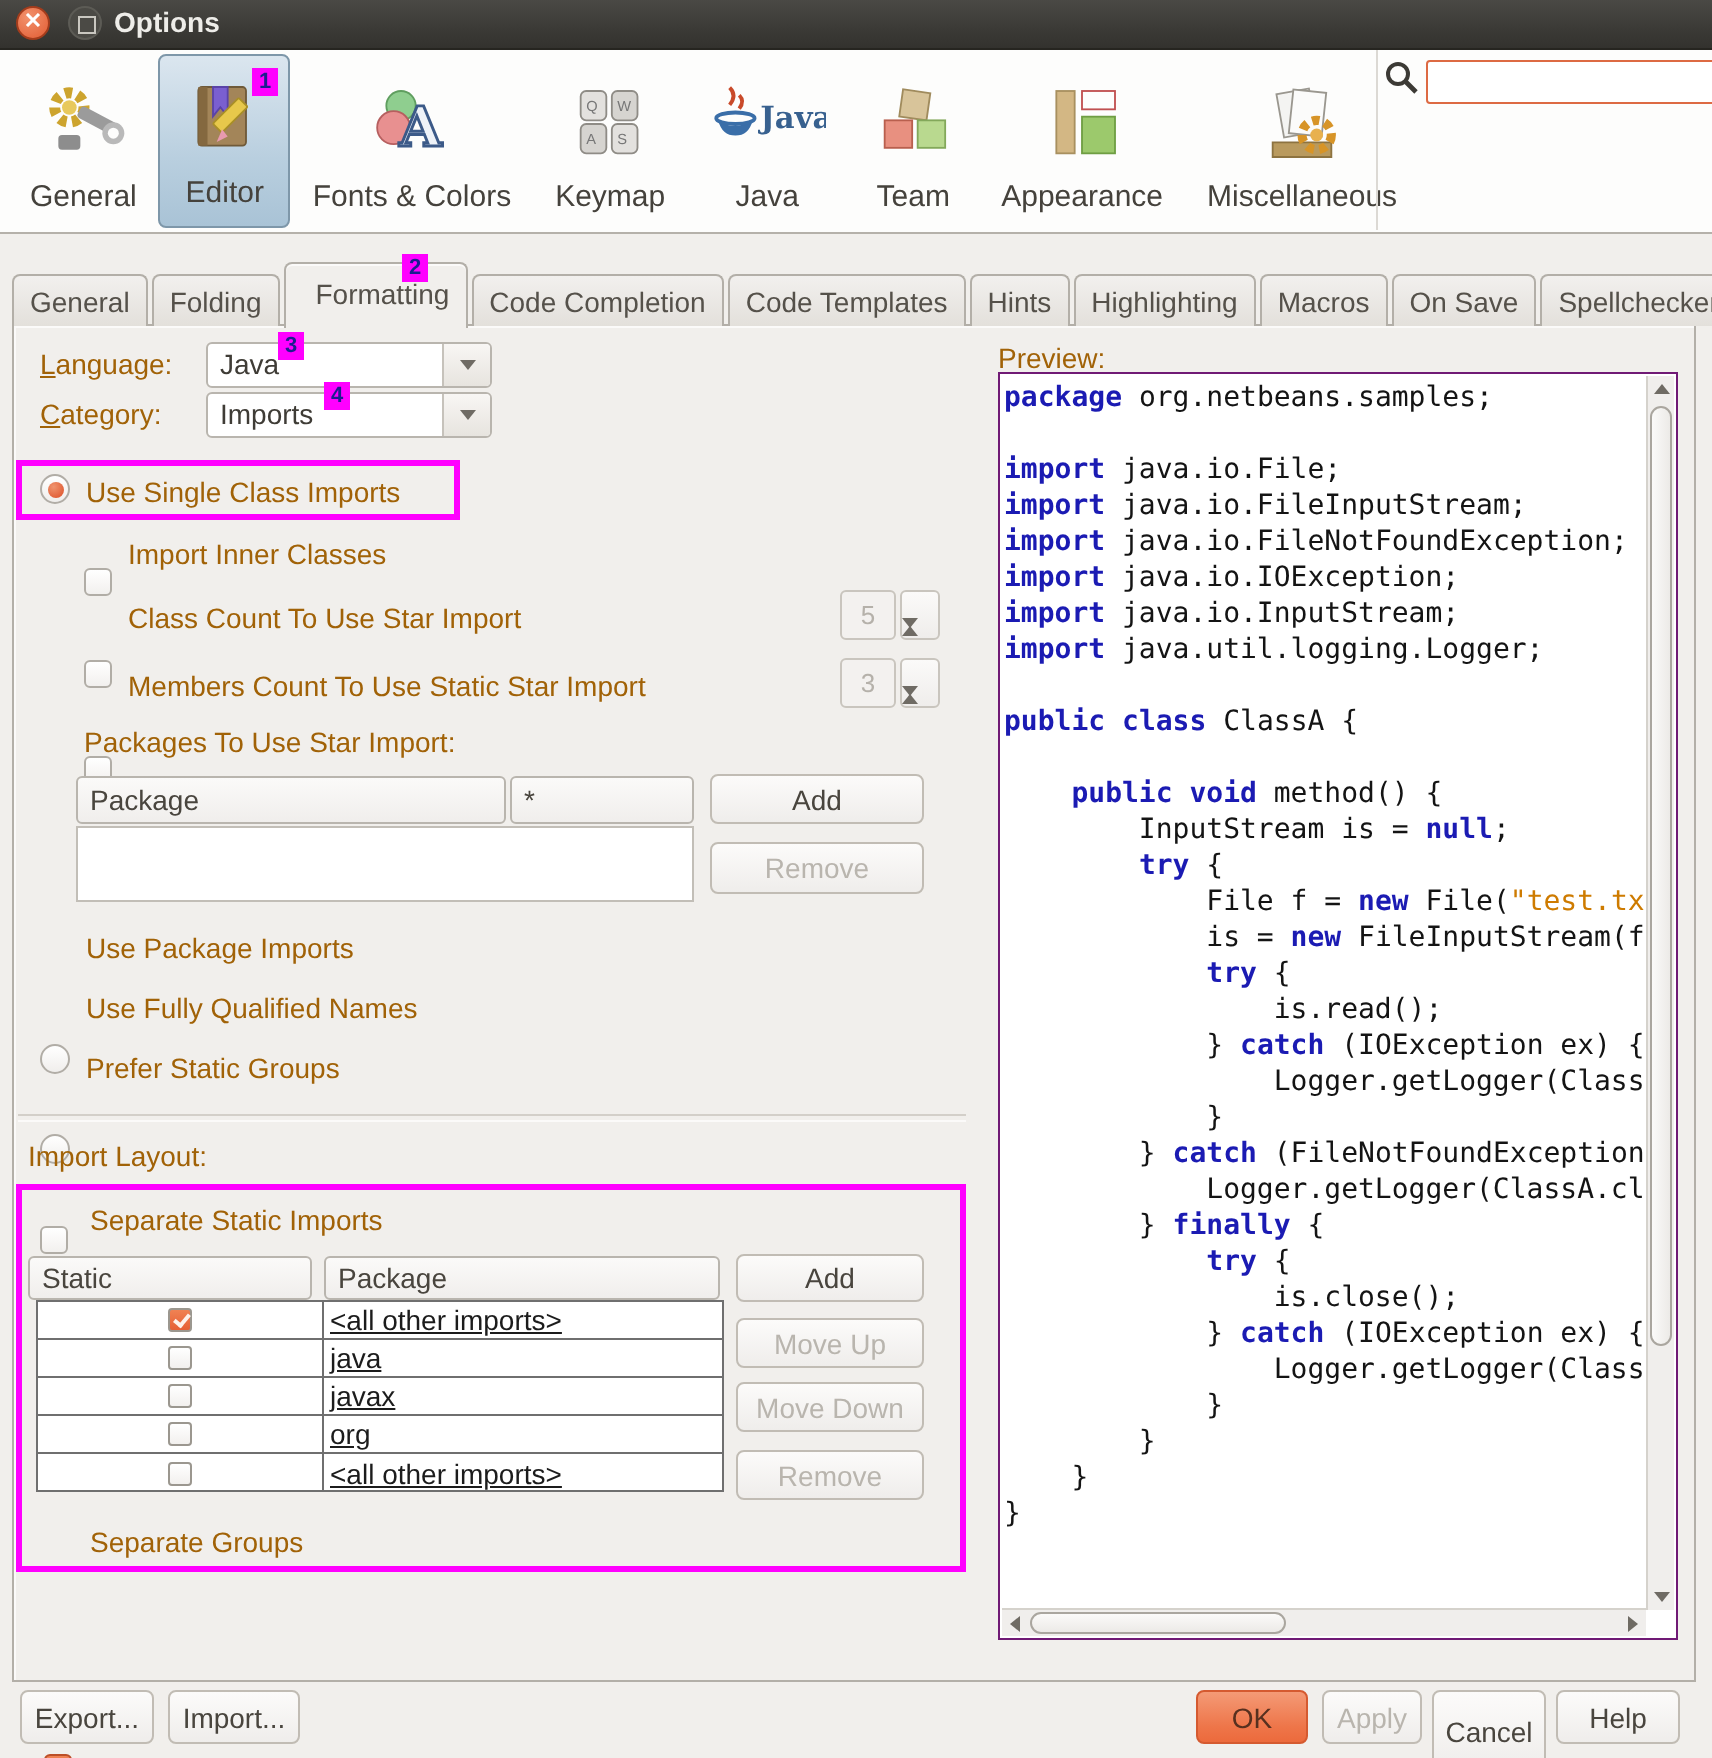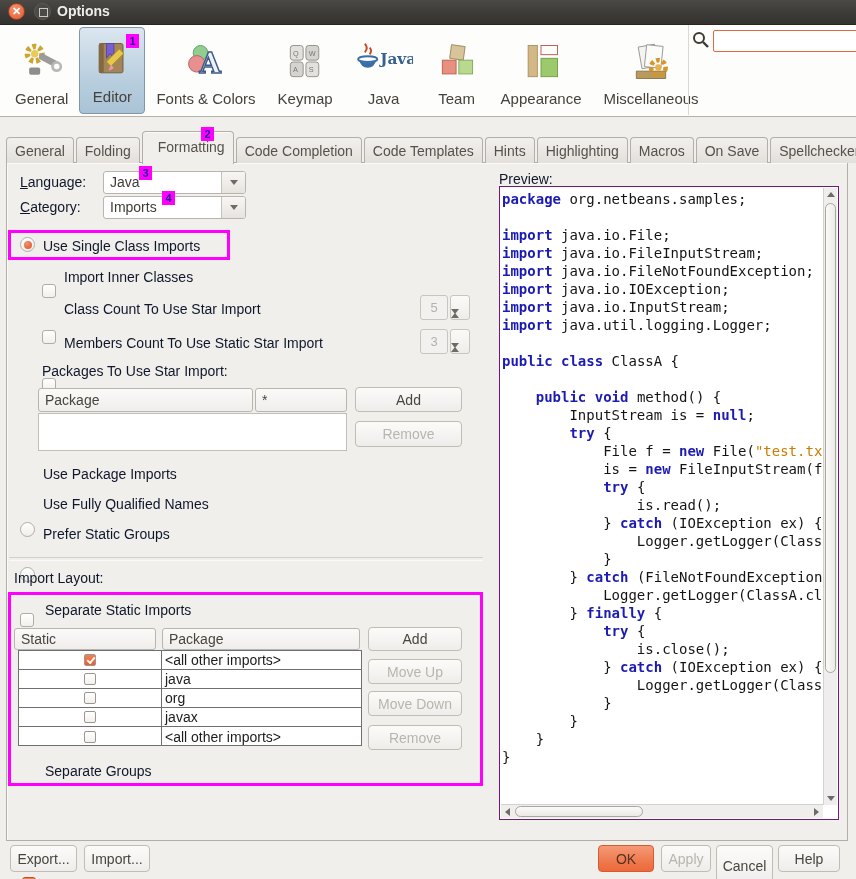--- a/index.html
+++ b/index.html
@@ -34,21 +34,21 @@
   .panelborder{left:6px;top:162px;width:842px;height:679px;background:#f1efec;
     border:1px solid #b3afa8;box-sizing:border-box;box-shadow:inset 1px 1px 0 #fbfaf9;}
   .tabstrip{left:6px;top:130px;height:33px;display:flex;align-items:flex-end;z-index:5;}
   .tab{height:26px;line-height:26px;padding:0 8px;font-size:14px;color:#55514a;white-space:nowrap;
     background:linear-gradient(#f2f0ee,#e3e0db);border:1px solid #b3afa8;border-bottom:none;
     border-radius:4px 4px 0 0;margin-right:2px;box-sizing:border-box;}
   .tab.active{height:33px;line-height:31px;background:#f1efec;position:relative;z-index:6;
     box-shadow:inset 0 1px 0 #fbfaf9;margin-bottom:-1px;padding-left:15px;}
 
   
-  .flabel{font-size:14px;color:#0f172a;white-space:nowrap;}
+  .flabel{font-size:14px;color:#a16207;white-space:nowrap;}
   .mn::first-letter{text-decoration:underline;}
   .btn{display:flex;align-items:center;justify-content:center;font-size:14px;color:#49453e;
     background:linear-gradient(#fcfbfa,#efedeb);border:1px solid #c1bcb4;border-radius:4px;
     box-sizing:border-box;white-space:nowrap;}
   .btn.disabled{color:#b9b5ae;}
   .btn.primary{background:linear-gradient(#f49a76,#ee7549 70%,#ec6a3c);border:1px solid #d55a30;color:#57301f;}
   .cb{width:14px;height:14px;background:linear-gradient(#fff,#f2f0ee);border:1px solid #b1ada6;
     border-radius:3px;box-sizing:border-box;position:relative;}
   .cb.checked{background:linear-gradient(#f08253,#e65f35);border-color:#bb4f28;}
   .cb.checked::after{content:"";position:absolute;left:3px;top:3px;width:7px;height:3.5px;
@@ -80,21 +80,21 @@
   .hdrbtn{background:linear-gradient(#fbfaf9,#f0eeec);border:1px solid #b9b5ae;border-radius:3px;
     font-size:14px;color:#49453e;padding-left:6px;display:flex;align-items:center;box-sizing:border-box;}
   .groove{height:2px;border-top:1px solid #d3cfc9;border-bottom:1px solid #fbfaf9;}
 
   
   .ltable{background:#fff;border:1px solid #6f6f6f;box-sizing:border-box;}
   .lrow{display:flex;height:19px;border-bottom:1px solid #6f6f6f;box-sizing:border-box;align-items:center;}
   .lrow:last-child{border-bottom:none;}
   .lrow .ccell{width:142px;display:flex;justify-content:center;border-right:1px solid #6f6f6f;
     align-self:stretch;align-items:center;}
-  .lrow .pcell{flex:1;font-size:14px;color:#1c1c1c;padding-left:3px;white-space:nowrap;overflow:hidden;}
+  .lrow .pcell{flex:1;font-size:14px;color:#1c1c1c;padding-left:3px;white-space:nowrap;overflow:hidden;text-decoration:underline;}
 
   
   .ann{border:3px solid #ff00ff;box-sizing:border-box;z-index:20;pointer-events:none;}
   .badge{width:13px;height:14px;background:#ff00ff;color:#1d1d8f;font-size:11px;font-weight:bold;
     text-align:center;line-height:14px;z-index:21;}
 
   
   .prevpanel{left:499px;top:186px;width:340px;height:634px;background:#fff;border:1px solid #989document4;
     border:1px solid #999democracy;} 
   .prevpanel{left:499px;top:186px;width:340px;height:634px;background:#fff;border:1px solid #701a75;box-sizing:border-box;}
@@ -319,27 +319,27 @@
     <div class="lrow">
       <span class="ccell">
           <span class="cb small"></span>
         </span>
       <span class="pcell">java</span>
     </div>
     <div class="lrow">
       <span class="ccell">
           <span class="cb small"></span>
         </span>
-      <span class="pcell">org</span>
+      <span class="pcell">javax</span>
     </div>
     <div class="lrow">
       <span class="ccell">
           <span class="cb small"></span>
         </span>
-      <span class="pcell">javax</span>
+      <span class="pcell">org</span>
     </div>
     <div class="lrow">
       <span class="ccell">
           <span class="cb small"></span>
         </span>
       <span class="pcell">&lt;all other imports&gt;</span>
     </div>
   </div>
 
   <div class="abs btn disabled" style="left:368px;top:659px;width:94px;height:25px">Move Up</div>

